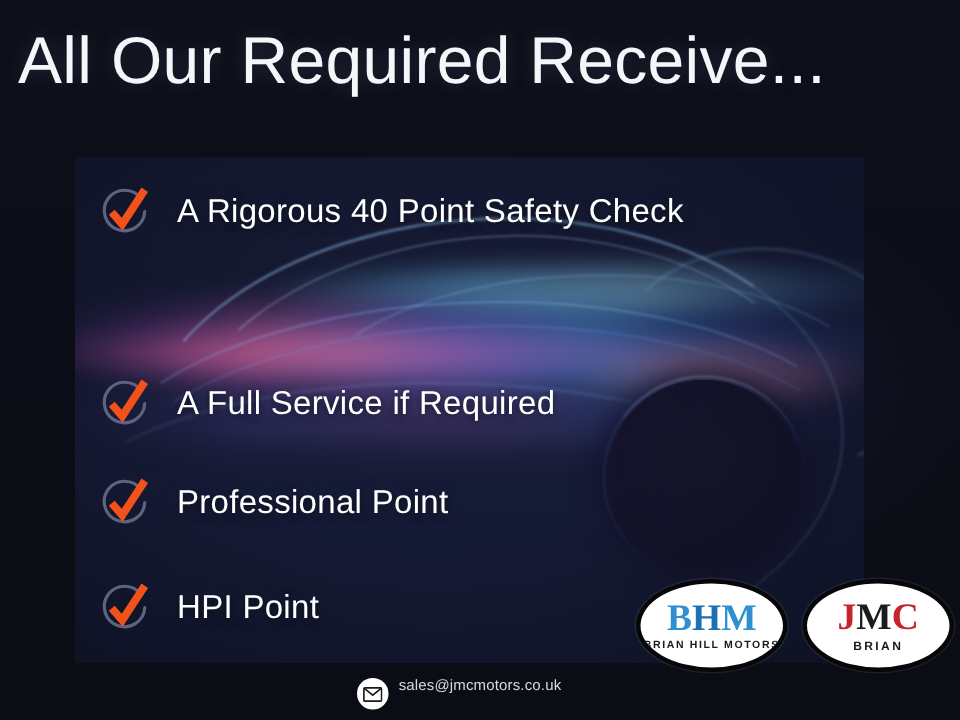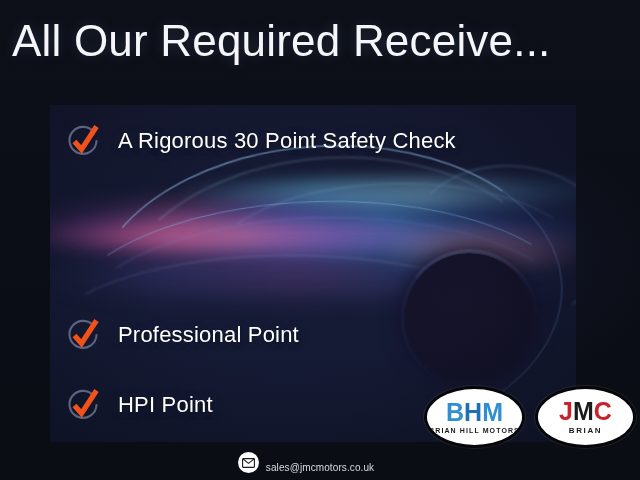--- a/index.html
+++ b/index.html
@@ -230,21 +230,21 @@
     background: #ffffff;
     border: 3px solid #07070a;
     box-shadow: 0 0 0 1px rgba(255,255,255,0.08);
     display: flex;
     flex-direction: column;
     align-items: center;
     justify-content: center;
     overflow: hidden;
   }
   .logo-main {
-    font-family: Liberation Sans, sans-serif;
+    font-family: Liberation Serif, serif;
     font-weight: bold;
     font-size: 25px;
     line-height: 25px;
     letter-spacing: 0px;
   }
   .logo-main .c1 { color: #2f8fd0; }
   .logo-main .c2 { color: #1f6fb4; }
   .logo-main .c3 { color: #2f8fd0; }
   .logo-main .r1 { color: #c8232c; }
   .logo-main .r2 { color: #1b1b1b; }
@@ -258,21 +258,21 @@
   }
   .logo-sub.wide { letter-spacing: 1.6px; font-size: 8px; }
 
   
   #footer {
     position: absolute;
     left: 0;
     top: 452px;
     width: 612px;
     display: flex;
-    align-items: flex-end;
+    align-items: flex-start;
     justify-content: center;
     gap: 7px;
   }
   #mail-badge {
     width: 21px;
     height: 21px;
     border-radius: 50%;
     background: #ffffff;
     display: flex;
     align-items: center;
@@ -312,24 +312,33 @@
     <div id="wheel-arch-rim"></div>
     <div id="panel-vignette"></div>
 
     <div class="feature-row" style="top:14px">
       <span class="check-icon">
         <svg width="40" height="40" viewBox="0 0 40 40">
           <path d="M30 11.5 A13.5 13.5 0 1 0 32.5 20" fill="none" stroke="#5d6480" stroke-width="2.1" stroke-linecap="round"></path>
           <path d="M10.5 20.5 L17.5 28.5 L32.5 5.5" fill="none" stroke="#f1521a" stroke-width="5.2" stroke-linecap="butt" stroke-linejoin="miter"></path>
         </svg>
       </span>
-      <span class="feature-label">A Rigorous 30 Point Safety Check</span>
-    </div>
-
-
+      <span class="feature-label">A Rigorous 40 Point Safety Check</span>
+    </div>
+
+
+    <div class="feature-row" style="top:142px">
+      <span class="check-icon">
+        <svg width="40" height="40" viewBox="0 0 40 40">
+          <path d="M30 11.5 A13.5 13.5 0 1 0 32.5 20" fill="none" stroke="#5d6480" stroke-width="2.1" stroke-linecap="round"></path>
+          <path d="M10.5 20.5 L17.5 28.5 L32.5 5.5" fill="none" stroke="#f1521a" stroke-width="5.2" stroke-linecap="butt" stroke-linejoin="miter"></path>
+        </svg>
+      </span>
+      <span class="feature-label">A Full Service if Required</span>
+    </div>
 
     <div class="feature-row" style="top:208px">
       <span class="check-icon">
         <svg width="40" height="40" viewBox="0 0 40 40">
           <path d="M30 11.5 A13.5 13.5 0 1 0 32.5 20" fill="none" stroke="#5d6480" stroke-width="2.1" stroke-linecap="round"></path>
           <path d="M10.5 20.5 L17.5 28.5 L32.5 5.5" fill="none" stroke="#f1521a" stroke-width="5.2" stroke-linecap="butt" stroke-linejoin="miter"></path>
         </svg>
       </span>
       <span class="feature-label">Professional Point</span>
     </div>

